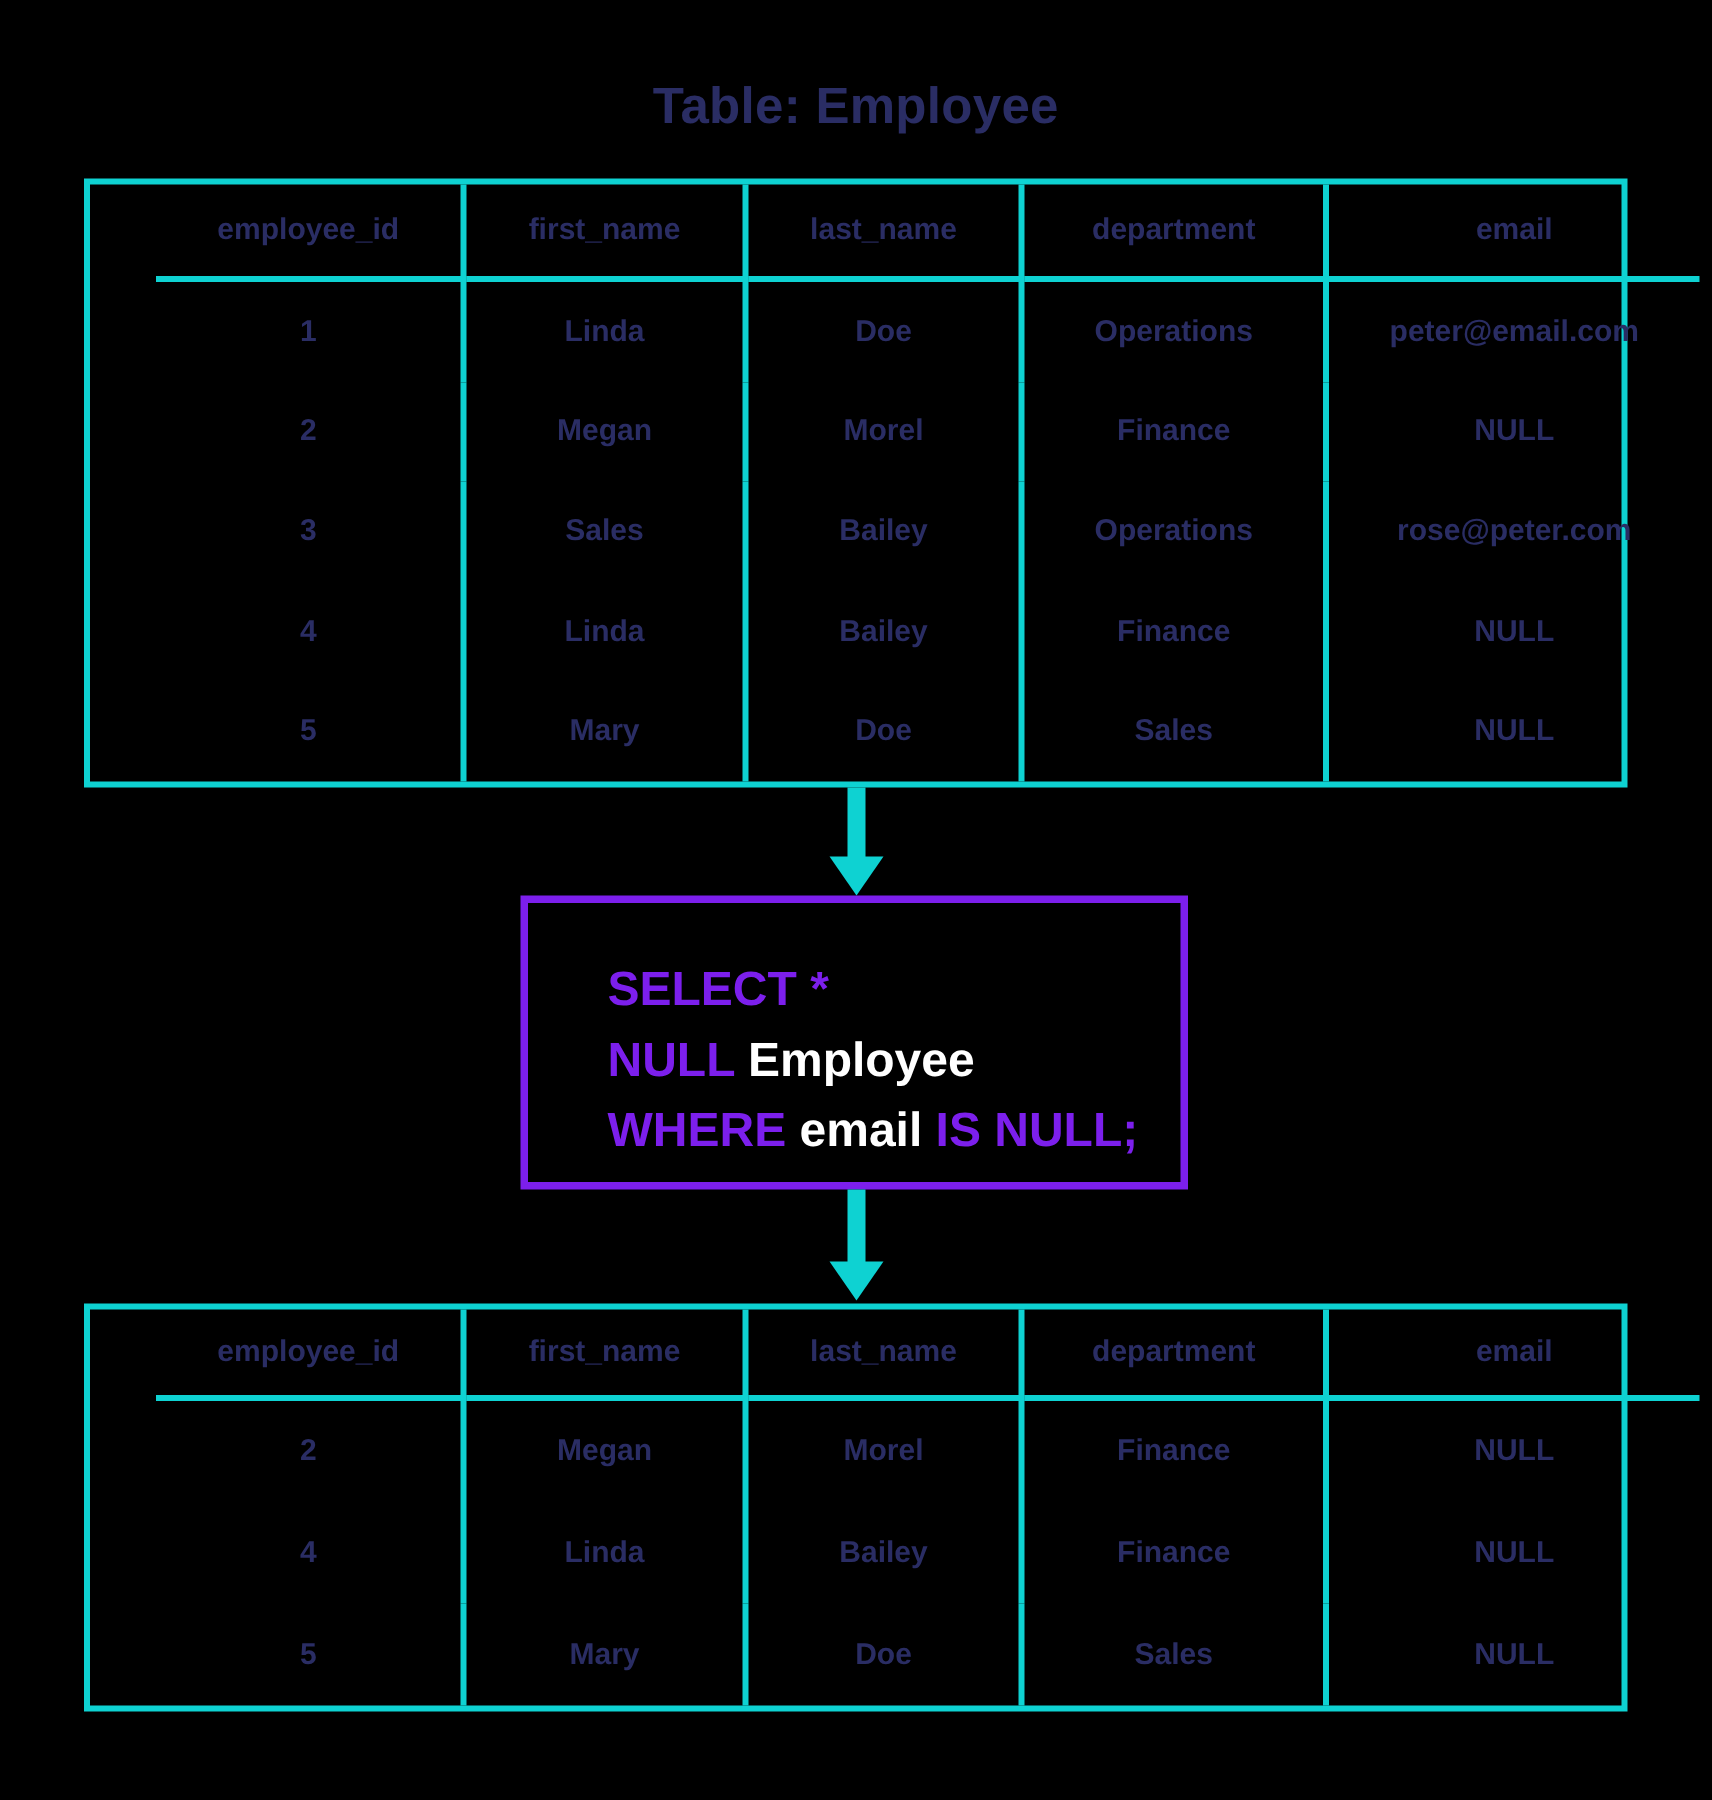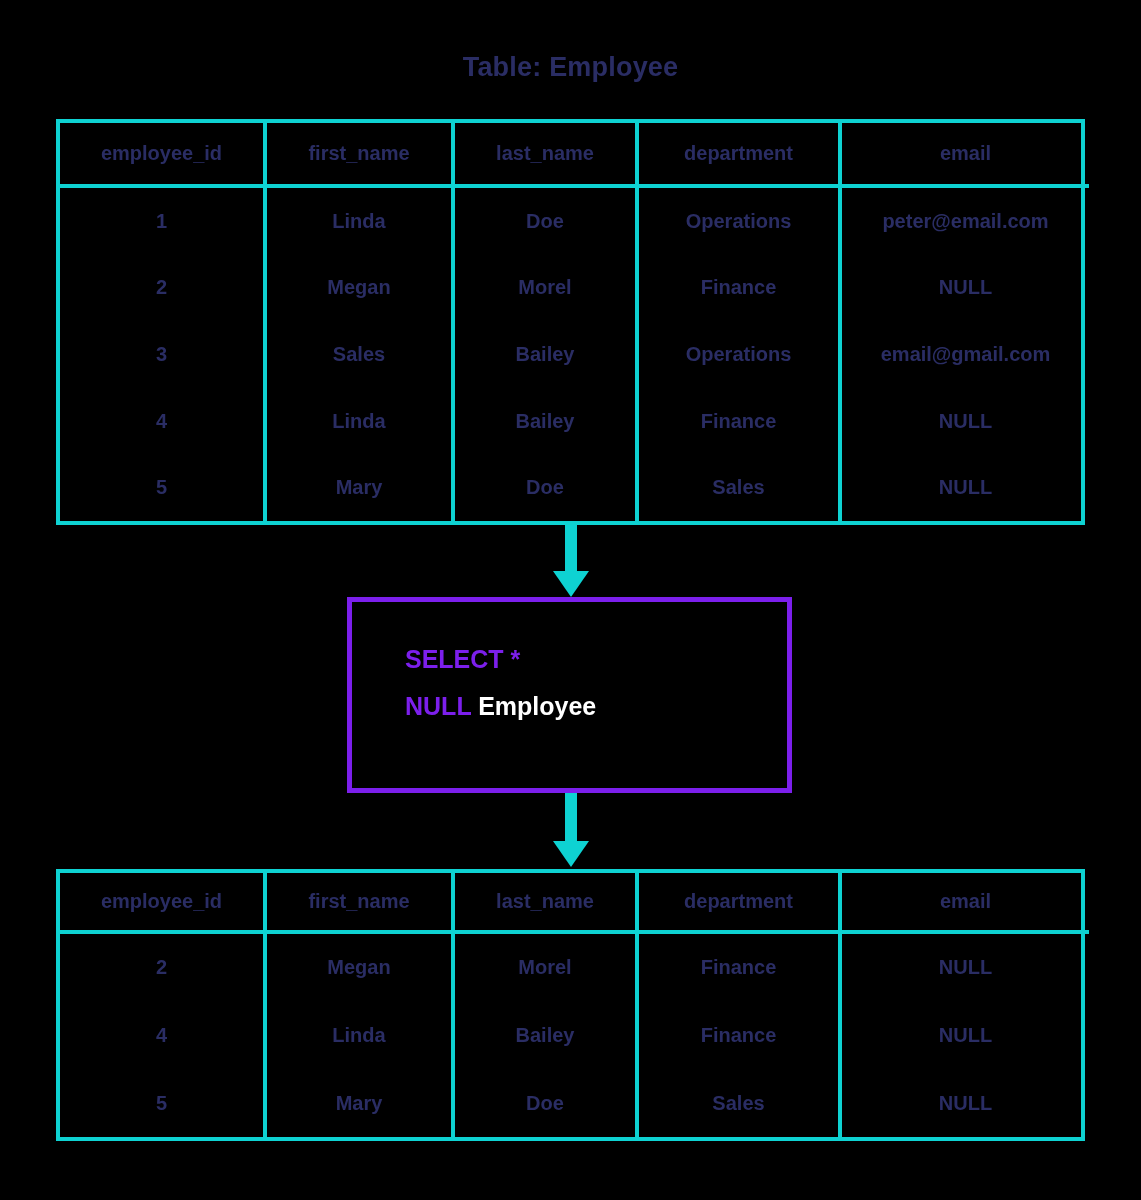--- a/index.html
+++ b/index.html
@@ -16,37 +16,38 @@
     color: #2a2d64;
   }
 
   
   .page-title {
     position: absolute;
     top: 52px;
     left: 0;
     width: 1141px;
     text-align: center;
-    font-size: 27px;
+    font-size: 34px;
     font-weight: bold;
     letter-spacing: 0.2px;
     color: #2a2d64;
   }
 
   
   .db-table {
     position: absolute;
     border: 4px solid #0ed2d2;
     box-sizing: border-box;
   }
   .db-table table {
     border-collapse: collapse;
     width: 100%;
     height: 100%;
     table-layout: fixed;
+    margin-left: 44px;
   }
   .db-table th,
   .db-table td {
     text-align: center;
     color: #2a2d64;
     font-weight: bold;
     border-right: 4px solid #0ed2d2;
     padding: 0;
   }
   .db-table th:last-child,
@@ -124,21 +125,21 @@
     top: 597px;
     width: 445px;
     height: 196px;
     border: 5px solid #7c1fec;
     box-sizing: border-box;
   }
   .sql-lines {
     position: absolute;
     left: 53px;
     top: 34px;
-    font-size: 25px;
+    font-size: 32px;
     font-weight: bold;
     line-height: 47px;
     white-space: nowrap;
   }
   .kw   { color: #7c1fec; }
   .ident{ color: #ffffff; }
 </style>
 </head>
 <body>
 
@@ -175,21 +176,21 @@
         <td>Megan</td>
         <td>Morel</td>
         <td>Finance</td>
         <td>NULL</td>
       </tr>
       <tr>
         <td>3</td>
         <td>Sales</td>
         <td>Bailey</td>
         <td>Operations</td>
-        <td>email@gmail.com</td>
+        <td>rose@peter.com</td>
       </tr>
       <tr>
         <td>4</td>
         <td>Linda</td>
         <td>Bailey</td>
         <td>Finance</td>
         <td>NULL</td>
       </tr>
       <tr>
         <td>5</td>
@@ -210,20 +211,25 @@
 <div id="sql-box">
   <div class="sql-lines">
     <div>
       <span class="kw">SELECT</span>
       <span class="kw">*</span>
     </div>
     <div>
       <span class="kw">NULL</span>
       <span class="ident">Employee</span>
     </div>
+    <div>
+      <span class="kw">WHERE</span>
+      <span class="ident">email</span>
+      <span class="kw">IS NULL</span><span class="kw">;</span>
+    </div>
   </div>
 </div>
 
 <div class="arrow" id="arrow-bottom">
   <div class="shaft"></div>
   <div class="head"></div>
 </div>
 
 <div class="db-table" id="result-table">
   <table>

